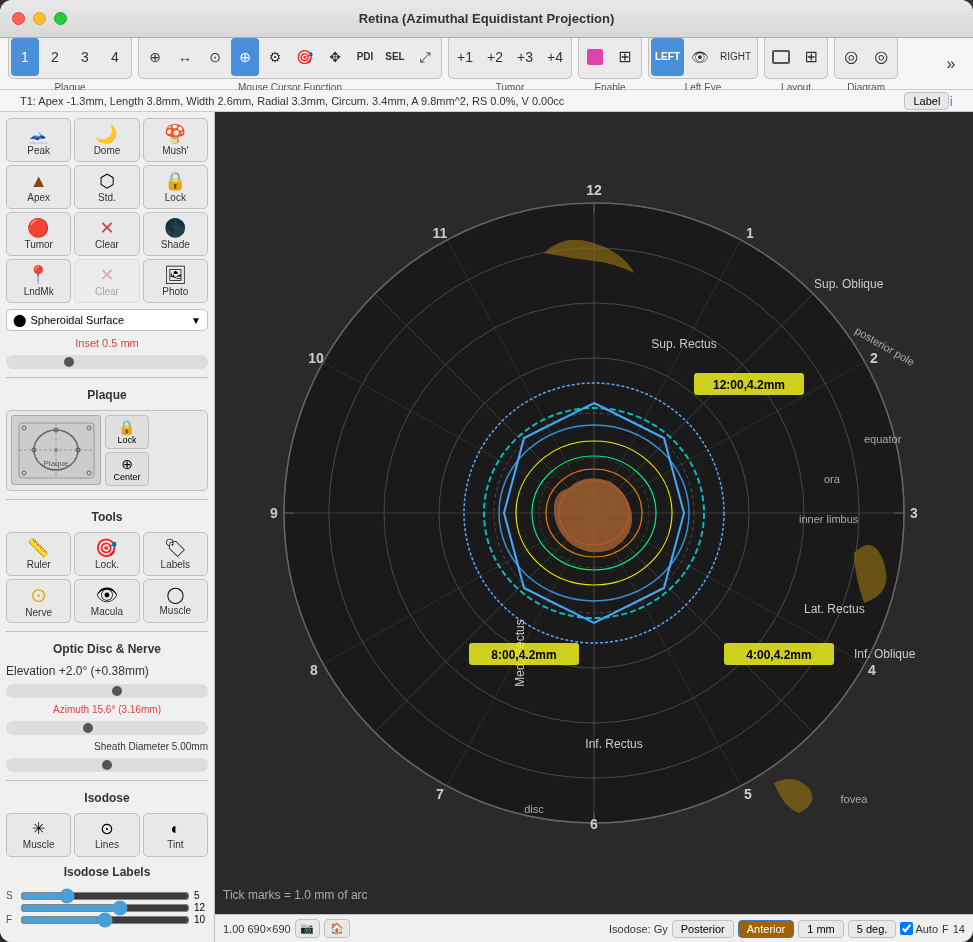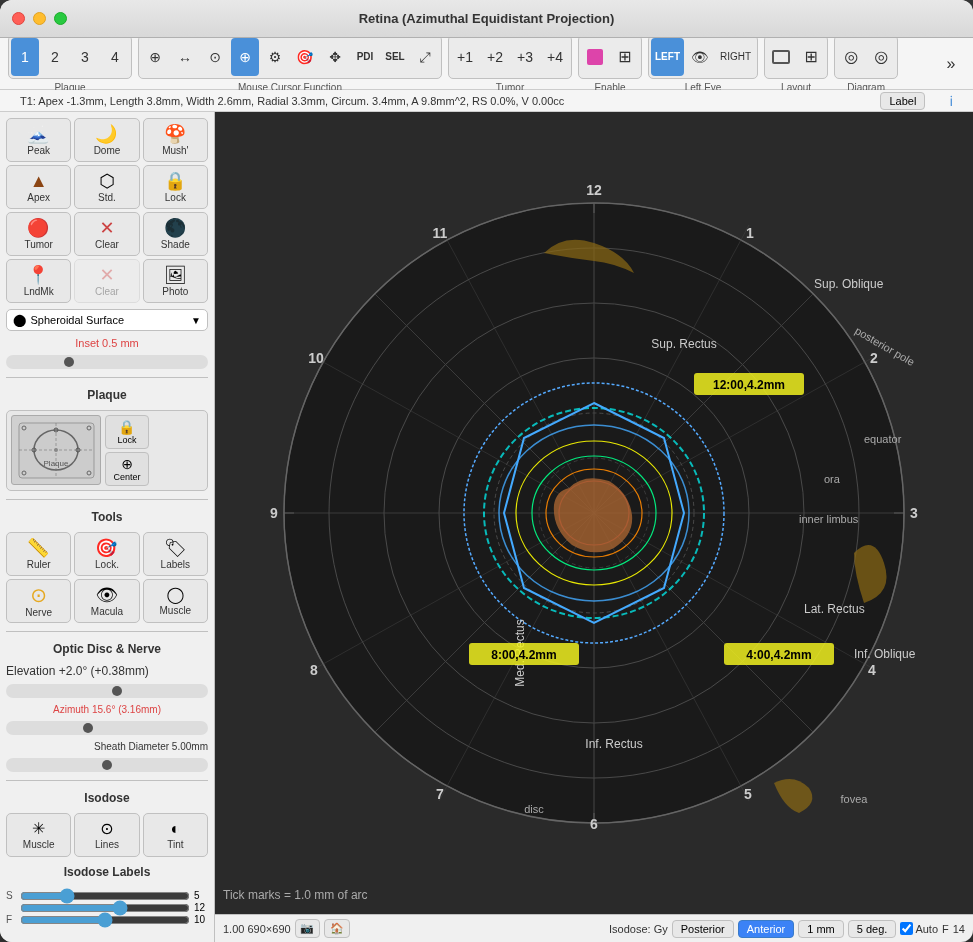--- a/index.html
+++ b/index.html
@@ -82,21 +82,21 @@
       background: #f5f5f5;
       border-bottom: 1px solid #ccc;
       padding: 2px 20px;
       font-size: 11px;
       color: #333;
       display: flex;
       align-items: center;
       justify-content: space-between;
       height: 22px;
     }
-    .status-right { display: flex; gap: 24px; align-items: center; }
+    .status-right { display: flex; gap: 0; align-items: center; }
     .main-content {
       display: flex;
       flex: 1;
       overflow: hidden;
     }
     .sidebar {
       width: 215px;
       background: #f0f0f0;
       border-right: 1px solid #c0c0c0;
       overflow-y: auto;
@@ -197,21 +197,21 @@
       padding: 0 8px;
       gap: 4px;
       font-size: 11px;
       color: #333;
     }
     .footer-btn {
       border: 1px solid #c0c0c0; border-radius: 4px;
       background: #e8e8e8; padding: 2px 8px;
       font-size: 11px; cursor: pointer;
     }
-    .footer-btn.active { background: #3b82f6; color: white; border-color: #3a7bc8; }
+    .footer-btn.active { background: #a16207; color: white; border-color: #3a7bc8; }
     
     .retina-svg {
       width: 680px;
       height: 680px;
     }
     .isodose-labels { margin-top: 2px; }
     .iso-row {
       display: flex; align-items: center; gap: 4px; margin: 1px 0;
     }
   </style>

